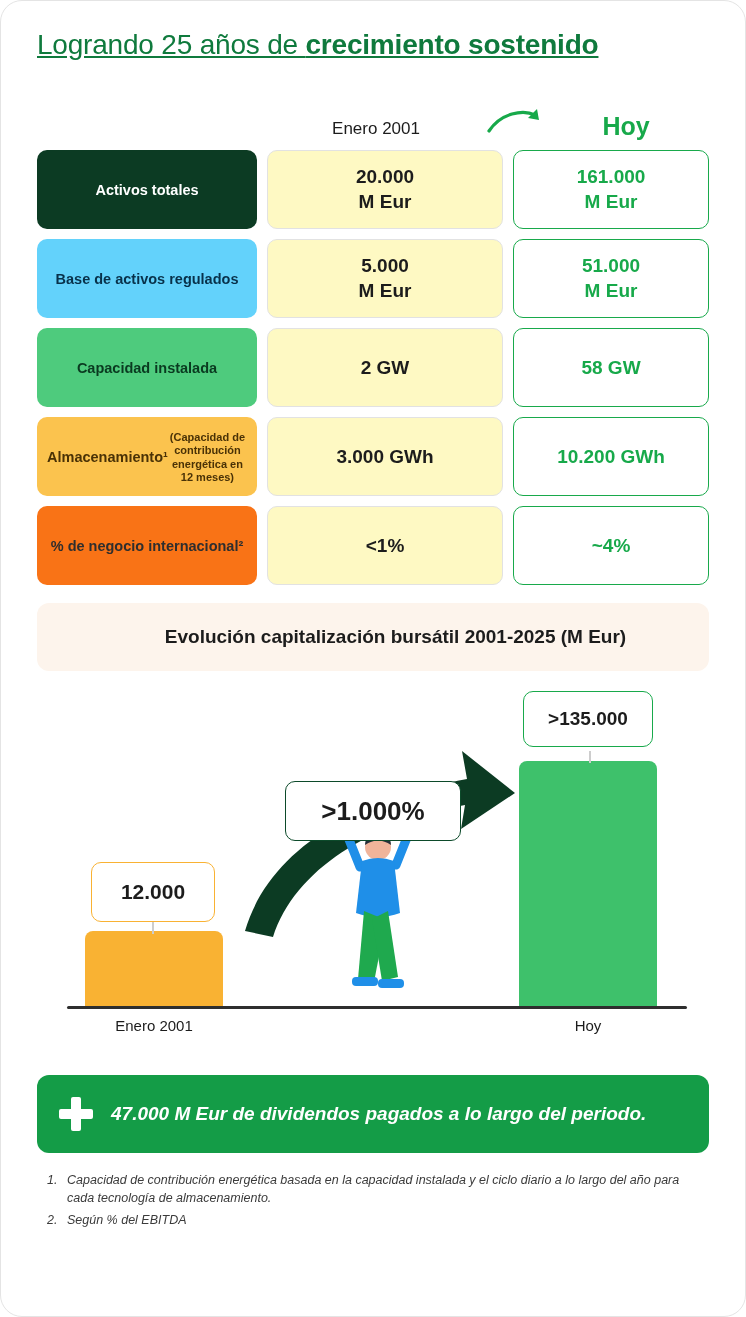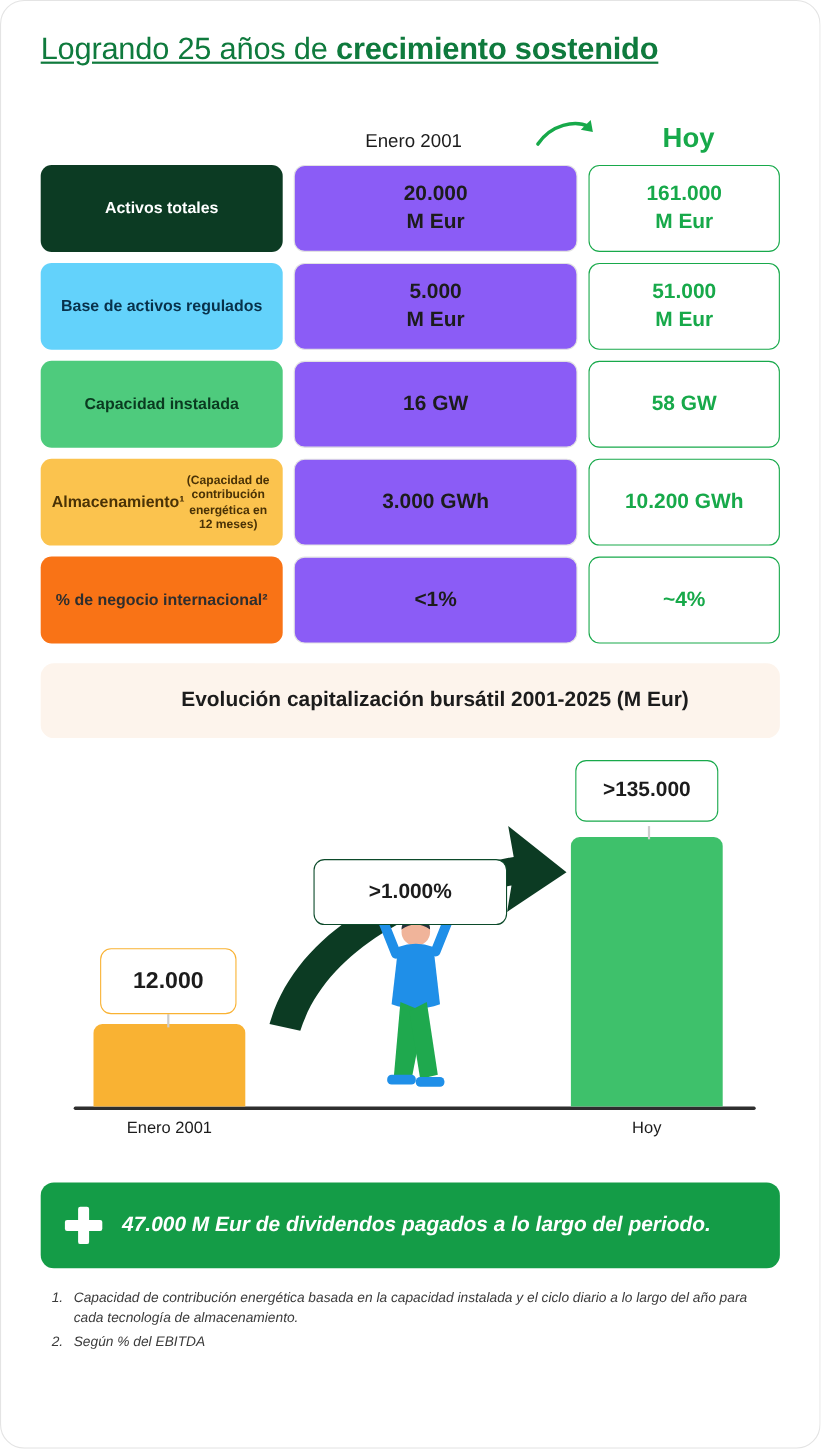--- a/index.html
+++ b/index.html
@@ -86,24 +86,24 @@
   }
   .cell-label .sub {
     display: block;
     font-size: 11px;
     font-weight: 700;
     line-height: 1.22;
     margin-top: 2px;
   }
   .gap { width: 10px; flex: none; }
   .cell-then {
-    width: 258px; flex: none;
+    width: 236px; flex: none;
     border: 1px solid #e2e2e2;
     border-radius: 10px;
-    background: #8b5cf6;
+    background: #fef9c3;
     display: flex; align-items: center; justify-content: center;
     text-align: center;
     font-size: 19px;
     font-weight: 700;
     color: #1c1c1c;
     line-height: 1.28;
   }
   .gap2 { width: 10px; flex: none; }
   .cell-now {
     flex: 1;
@@ -180,21 +180,21 @@
   .pill-right {
     right: 56px; top: 10px;
     width: 130px; height: 56px;
     border: 1.6px solid #18a94b;
     font-size: 19px;
   }
   .pill-pct {
     left: 248px; top: 100px;
     width: 176px; height: 60px;
     border: 1.6px solid #0c4a2a;
-    font-size: 19px;
+    font-size: 26px;
   }
   .stem {
     position: absolute;
     width: 2px; background: #cdcdcd;
   }
   .stem-left { left: 115px; top: 241px; height: 12px; }
   .stem-right { right: 118px; top: 70px; height: 12px; }
   .xlabel {
     position: absolute;
     top: 336px;
@@ -288,21 +288,21 @@
           <div class="gap"></div>
           <div class="cell-then">5.000<br>M Eur</div>
           <div class="gap2"></div>
           <div class="cell-now">51.000<br>M Eur</div>
         </div>
         <div class="row">
           <div class="cell-label" style="background: rgb(78, 203, 125); color: rgb(10, 58, 32);">
             <span>Capacidad instalada</span>
           </div>
           <div class="gap"></div>
-          <div class="cell-then">16 GW</div>
+          <div class="cell-then">2 GW</div>
           <div class="gap2"></div>
           <div class="cell-now">58 GW</div>
         </div>
         <div class="row">
           <div class="cell-label" style="background: rgb(251, 195, 78); color: rgb(74, 50, 6);">
             <span>Almacenamiento¹</span>
             <span class="sub">(Capacidad de contribución energética en 12 meses)</span>
           </div>
           <div class="gap"></div>
           <div class="cell-then">3.000 GWh</div>

